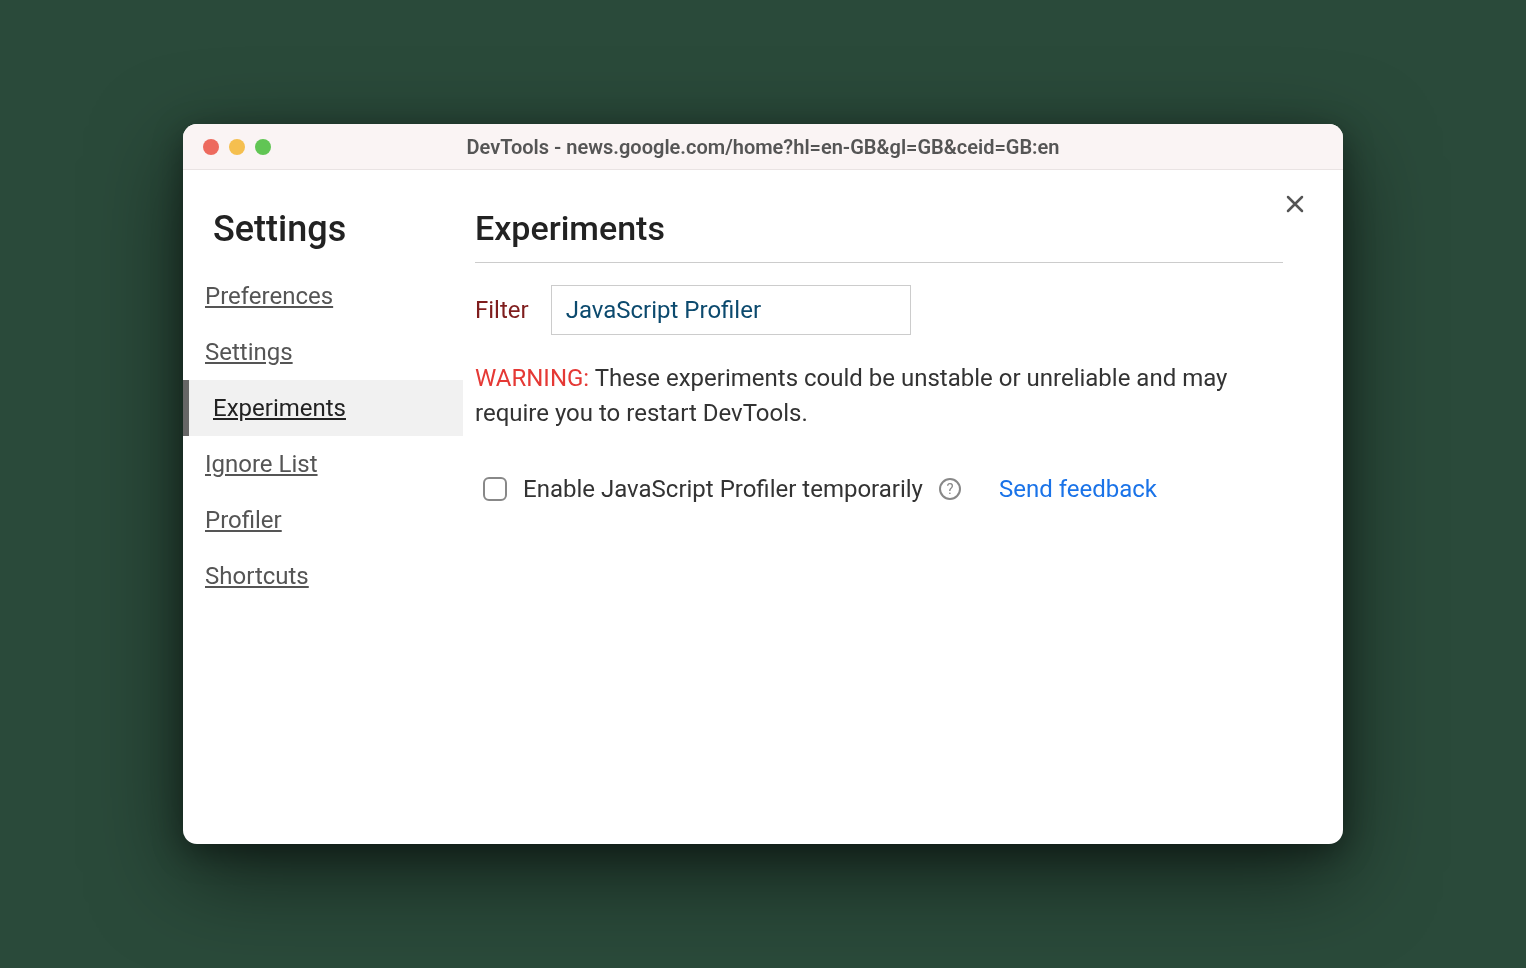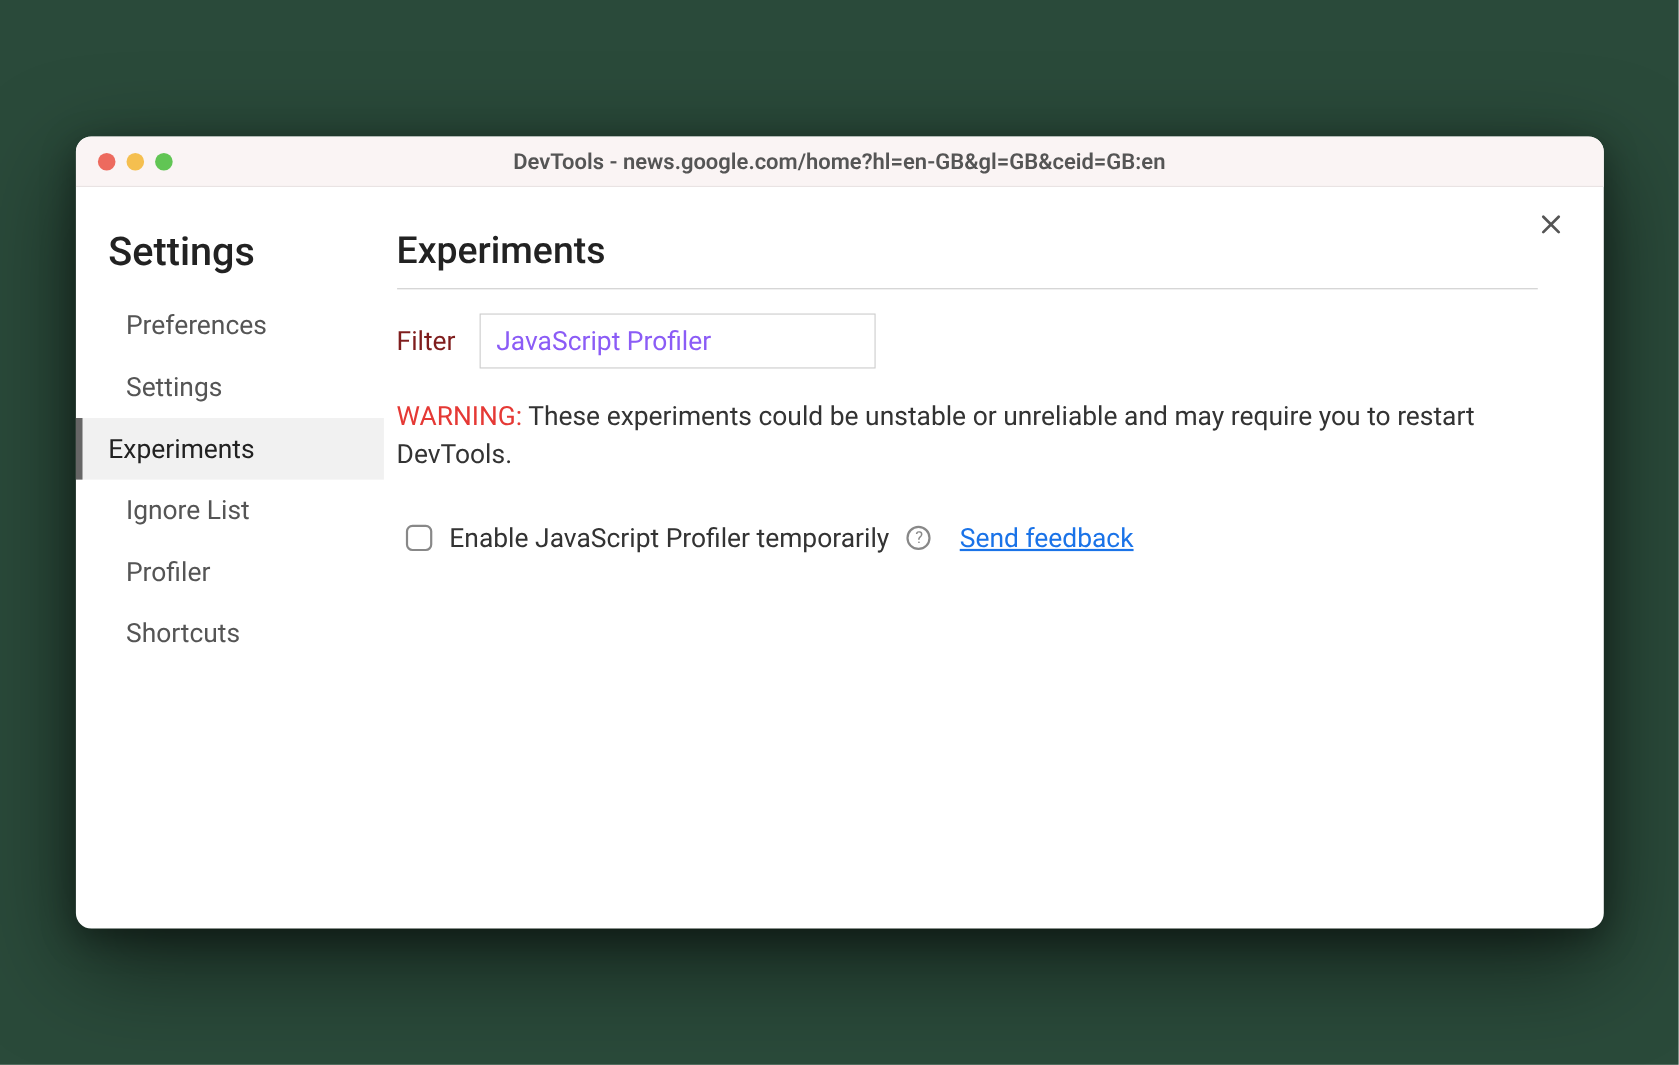--- a/index.html
+++ b/index.html
@@ -10,21 +10,21 @@
     body {
       font-family: -apple-system, BlinkMacSystemFont, "Segoe UI", Roboto, Helvetica, Arial, sans-serif;
       background: #2a4a3a;
       width: 1526px;
       height: 968px;
       display: flex;
       align-items: center;
       justify-content: center;
     }
     .window {
-      width: 1389px;
+      width: 1160px;
       height: 720px;
       background: #ffffff;
       border-radius: 14px;
       box-shadow: 0 30px 90px rgba(0,0,0,0.55), 0 8px 30px rgba(0,0,0,0.35);
       overflow: hidden;
       display: flex;
       flex-direction: column;
     }
     .titlebar {
       height: 46px;
@@ -75,22 +75,23 @@
     }
     .sidebar-title {
       font-size: 36px;
       font-weight: 500;
       color: #222;
       padding: 0 0 18px 30px;
     }
     .sidebar-item {
       font-size: 24px;
       color: #555;
-      padding: 14px 0 14px 46px;
-      cursor: pointer;
+      padding: 14px 0 14px 22px;
+      cursor: pointer;
+      text-decoration: underline;
     }
     .sidebar-item.selected {
       background: #f1f1f1;
       border-left: 6px solid #666;
       padding-left: 24px;
       color: #222;
     }
     .main {
       flex: 1;
       padding: 38px 60px 0 12px;
@@ -112,21 +113,21 @@
     .filter-label {
       font-size: 24px;
       color: #7f1d1d;
     }
     .filter-input {
       font-size: 24px;
       padding: 10px 14px;
       border: 1px solid #ccc;
       width: 360px;
       font-family: inherit;
-      color: #8b5cf6;
+      color: #0c4a6e;
     }
     .warning-block {
       font-size: 24px;
       color: #333;
       line-height: 1.45;
       margin-bottom: 44px;
     }
     .warning-label {
       color: #e53935;
       font-weight: 400;
@@ -155,23 +156,22 @@
       display: inline-flex;
       align-items: center;
       justify-content: center;
       font-size: 15px;
       color: #888;
       cursor: pointer;
       flex-shrink: 0;
     }
     .feedback-link {
       color: #1a73e8;
-      text-decoration: underline;
-      cursor: pointer;
-      margin-left: 10px;
+      cursor: pointer;
+      margin-left: 22px;
     }
   </style>
 </head>
 <body>
 
 <div class="window">
   <div class="titlebar">
     <div class="traffic-lights">
       <div class="tl tl-close"></div>
       <div class="tl tl-min"></div>

